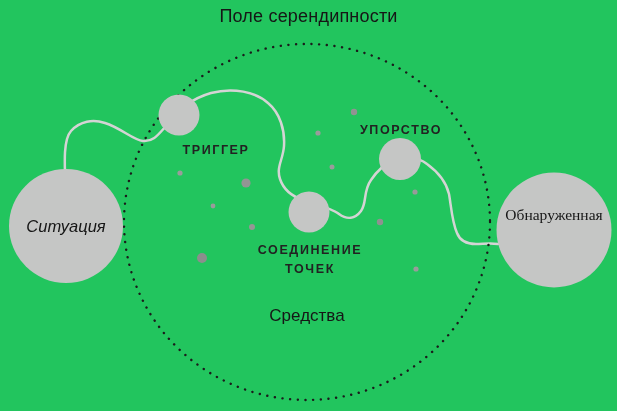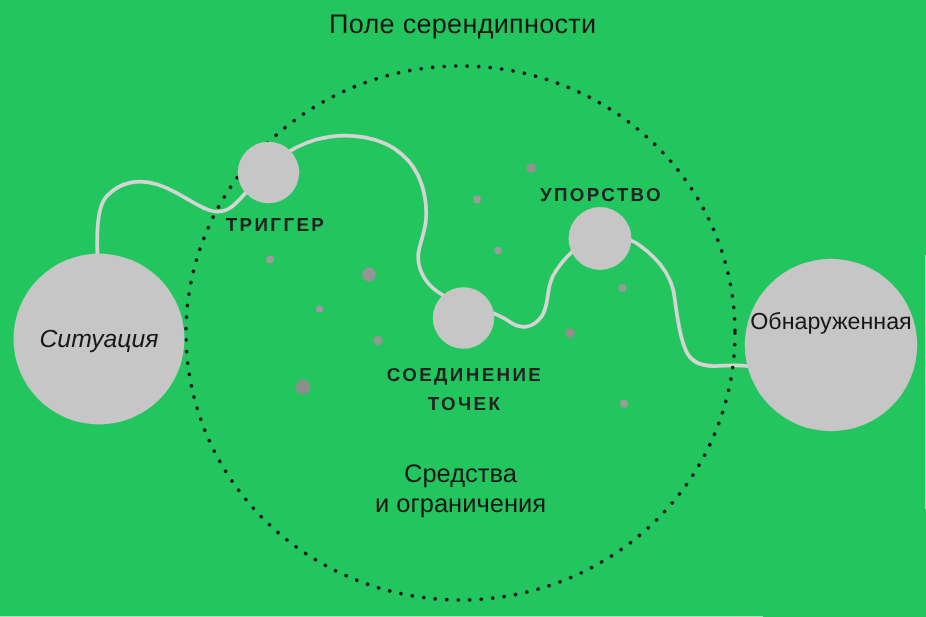--- a/index.html
+++ b/index.html
@@ -17,27 +17,27 @@
     left:0;top:6px;width:617px;
     font-size:18px;letter-spacing:0.2px;
   }
   .situation-label{
     left:6px;top:217px;width:120px;
     font-size:16.5px;
     font-style:italic;
   }
   .discovered-label{
     left:492px;top:206px;width:124px;
-    font-size:15.5px;line-height:18px;
+    font-size:15.5px;line-height:18px;font-family:Liberation Serif, serif;
   }
   .node-label{
     font-size:12.5px;font-weight:bold;letter-spacing:1.6px;
     color:#222222;
   }
-  .trigger-label{left:124px;top:143px;width:120px;}
+  .trigger-label{left:156px;top:143px;width:120px;}
   .persistence-label{left:340px;top:123px;width:122px;}
   .connect-label{left:230px;top:241px;width:160px;line-height:19px;}
   .constraints-label{
     left:212px;top:306px;width:190px;
     font-size:17px;line-height:19.5px;
   }
 </style>
 </head>
 <body>
 
@@ -101,16 +101,15 @@
 
   <div class="label node-label connect-label">
     <div>СОЕДИНЕНИЕ</div>
     <div>ТОЧЕК</div>
   </div>
 
   <div class="label node-label persistence-label">УПОРСТВО</div>
 
   <div class="label constraints-label">
     <div>Средства</div>
-    <div>и ограничения</div>
   </div>
 
 </div>
 
 </body></html>

